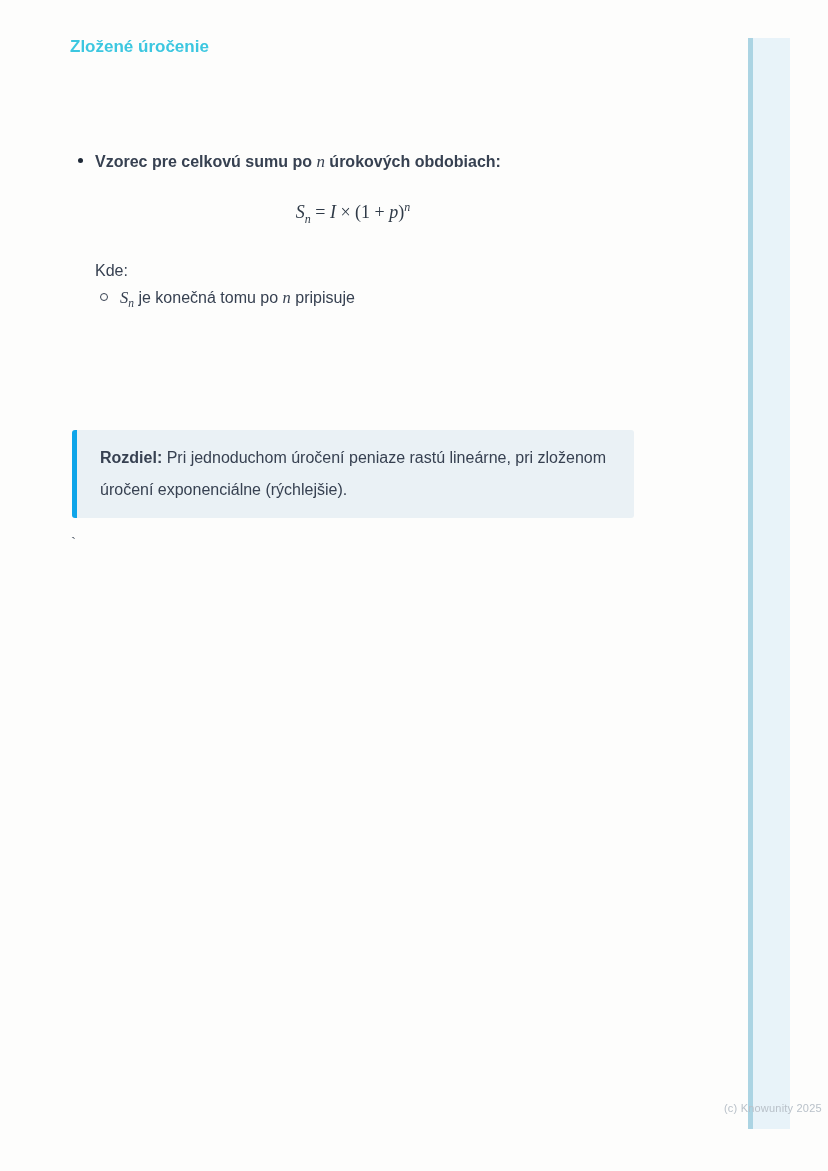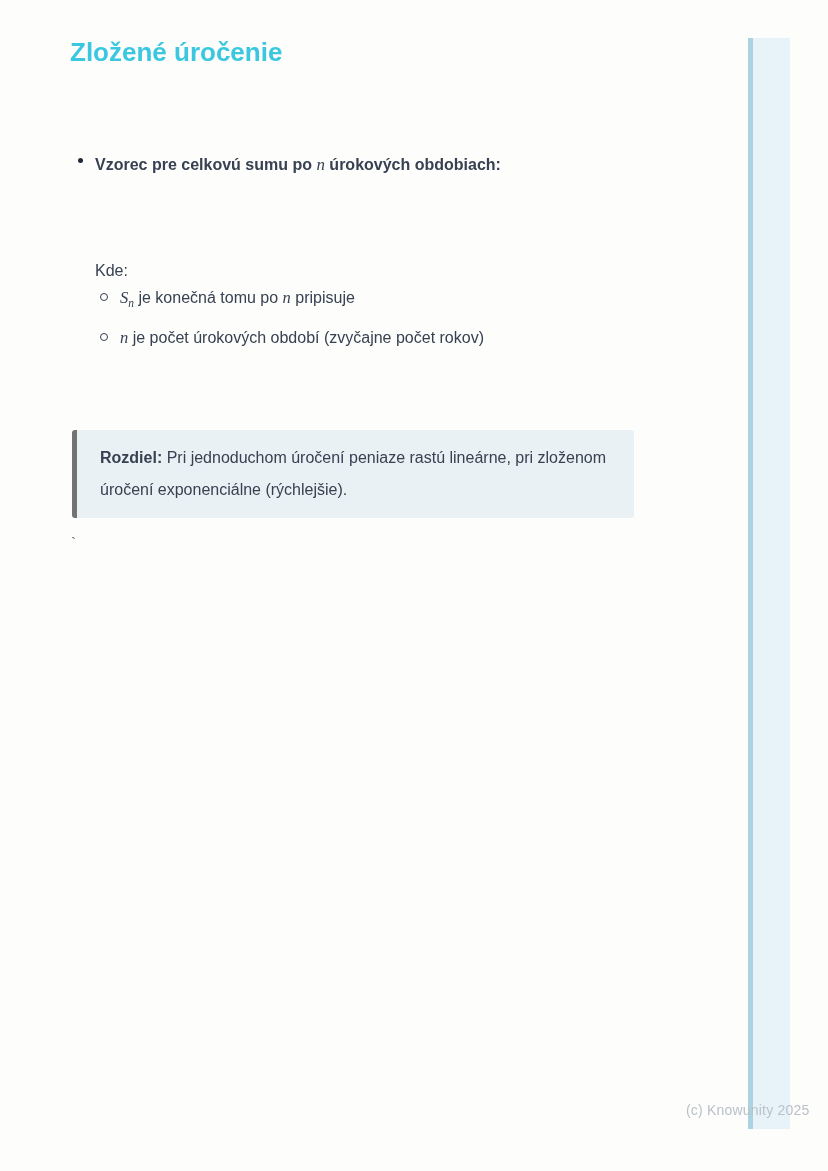--- a/index.html
+++ b/index.html
@@ -21,21 +21,21 @@
     height: 1091px;
     background: #e8f3f9;
     border-left: 5px solid #abd4e3;
     z-index: 1;
   }
   .title {
     position: absolute;
     left: 70px;
     top: 37px;
     margin: 0;
-    font-size: 26px;
+    font-size: 17px;
     font-weight: 700;
     line-height: 1.2;
     color: #3cc7e0;
   }
   .intro {
     position: absolute;
     left: 70px;
     top: 76px;
     width: 566px;
     margin: 0;
@@ -46,21 +46,21 @@
   .intro em { font-style: italic; }
   .bullet-line {
     position: absolute;
     left: 70px;
     top: 151px;
     width: 566px;
     padding-left: 25px;
     box-sizing: border-box;
     font-size: 16px;
     font-weight: 700;
-    line-height: 27px;
+    line-height: 21px;
   }
   .dot-marker {
     position: absolute;
     left: 8px;
     top: 7px;
     width: 5px;
     height: 5px;
     border-radius: 50%;
     background: #1f2937;
   }
@@ -123,68 +123,66 @@
     font-style: italic;
     font-size: 11.5px;
   }
   .callout {
     position: absolute;
     left: 72px;
     top: 430px;
     width: 562px;
     box-sizing: border-box;
     background: #eaf1f5;
-    border-left: 5px solid #737373;
+    border-left: 5px solid #0ea5e9;
     border-radius: 3px;
     padding: 12px 18px 12px 23px;
     font-size: 16px;
     line-height: 32px;
   }
   .callout strong { font-weight: 700; }
   .stray {
     position: absolute;
     left: 71px;
     top: 534px;
     font-size: 15px;
     color: #4b5563;
     font-family: "Liberation Serif", serif;
   }
   .footer {
     position: absolute;
-    left: 686px;
+    left: 724px;
     top: 1102px;
-    font-size: 14px;
+    font-size: 11px;
     letter-spacing: 0.2px;
     color: #b9c1c9;
     z-index: 2;
   }
 </style>
 </head>
 <body>
 
 <div class="page">
 
   <div class="strip"></div>
 
   <h1 class="title">Zložené úročenie</h1>
 
 
   <div class="bullet-line">
     <span class="dot-marker"></span><span>Vzorec pre celkovú sumu po </span><span class="mvar">n</span><span> úrokových obdobiach:</span>
   </div>
 
+  <div class="formula"><span class="f-var">S</span><sub>n</sub><span> = </span><span class="f-var">I</span><span> × </span><span>(1 + </span><span class="f-var">p</span><span>)</span><sup>n</sup></div>
 
   <div class="kde">Kde:</div>
 
   <ul class="where-list">
     <li>
       <span class="circle-marker"></span><span class="mvar">S</span><sub class="msub">n</sub><span> je konečná tomu po </span><span class="mvar">n</span><span> pripisuje</span>
-    </li>
-    <li>
-      <span class="circle-marker"></span><span class="mvar">n</span><span> je počet úrokových období (zvyčajne počet rokov)</span>
     </li>
   </ul>
 
   <div class="callout"><strong>Rozdiel:</strong><span> Pri jednoduchom úročení peniaze rastú lineárne, pri zloženom úročení exponenciálne (rýchlejšie).</span></div>
 
   <div class="stray">`</div>
 
   <div class="footer">(c) Knowunity 2025</div>
 
 </div>

